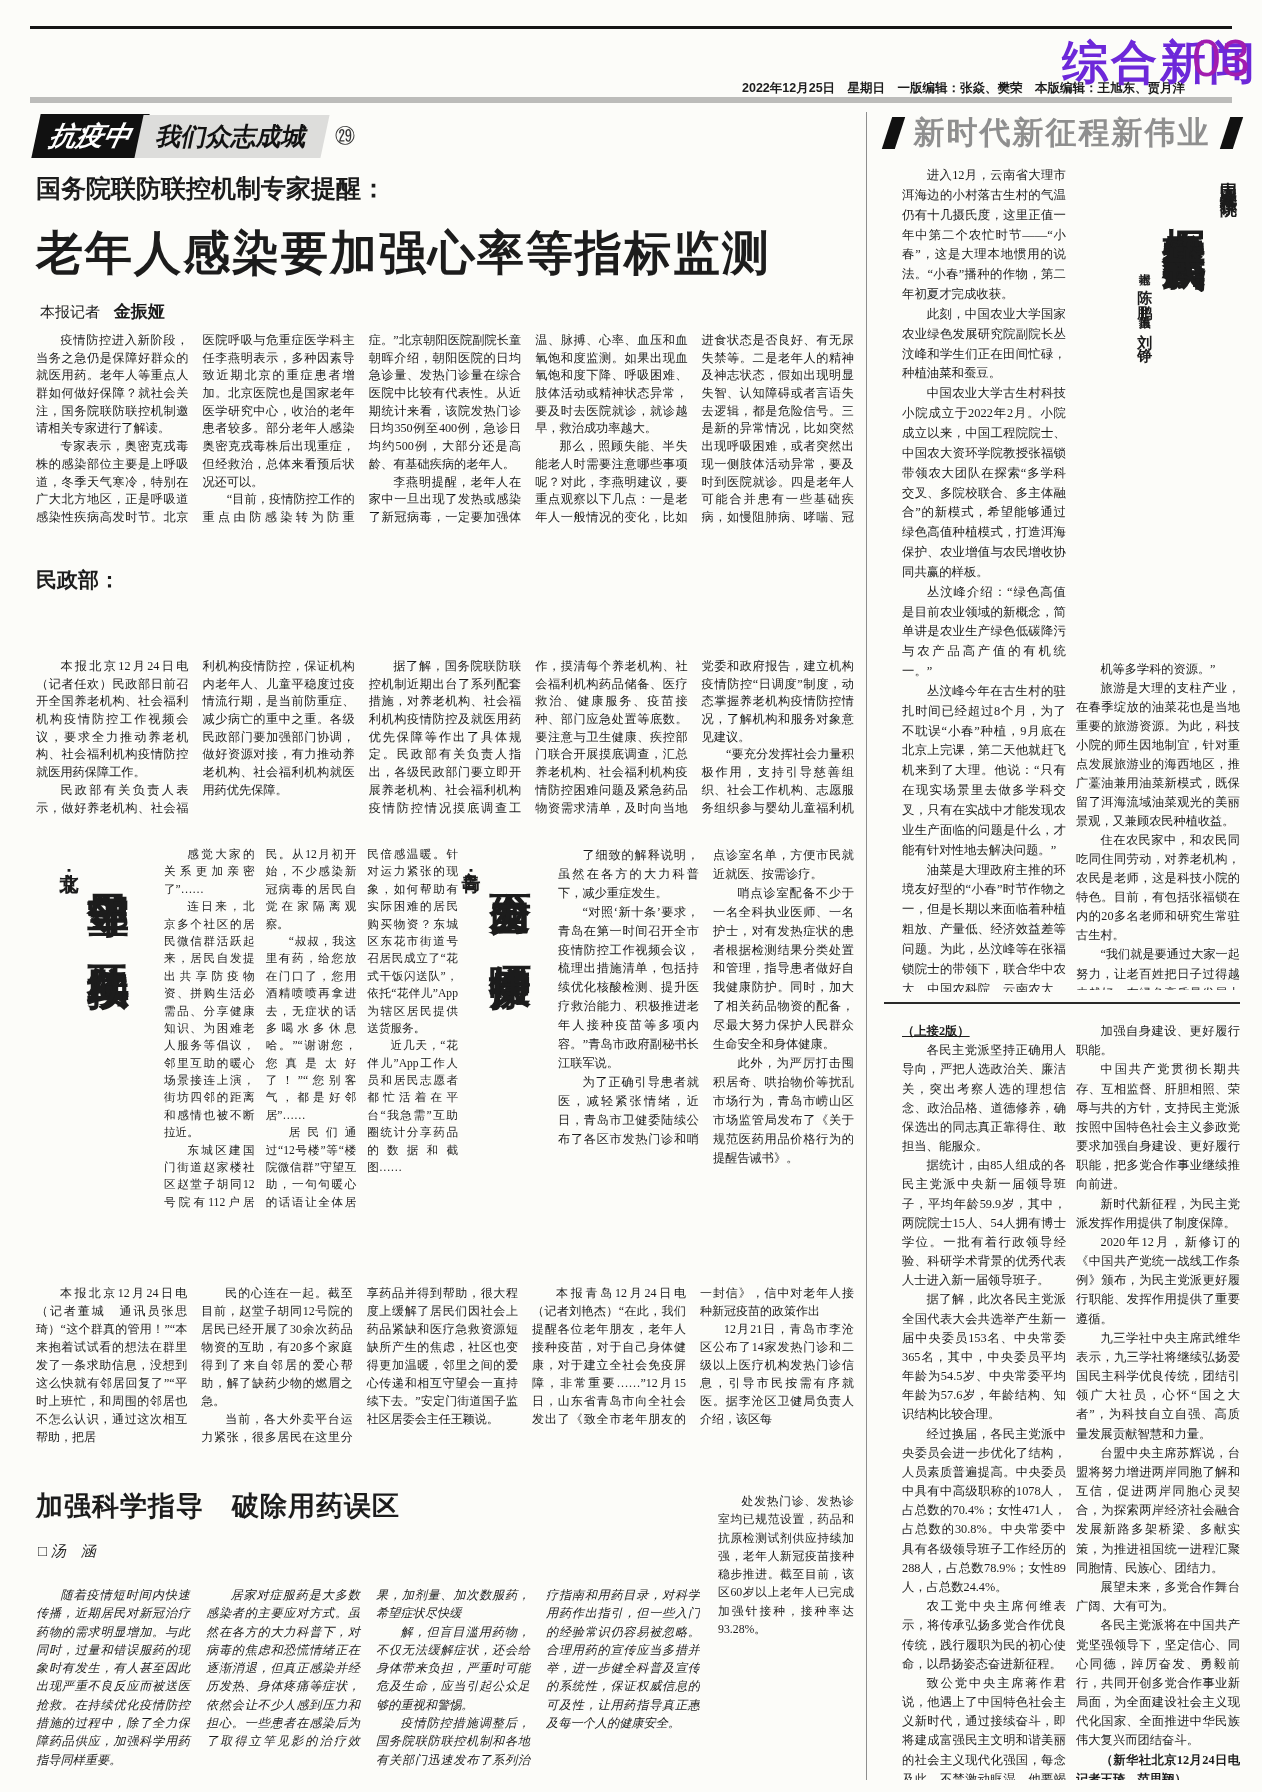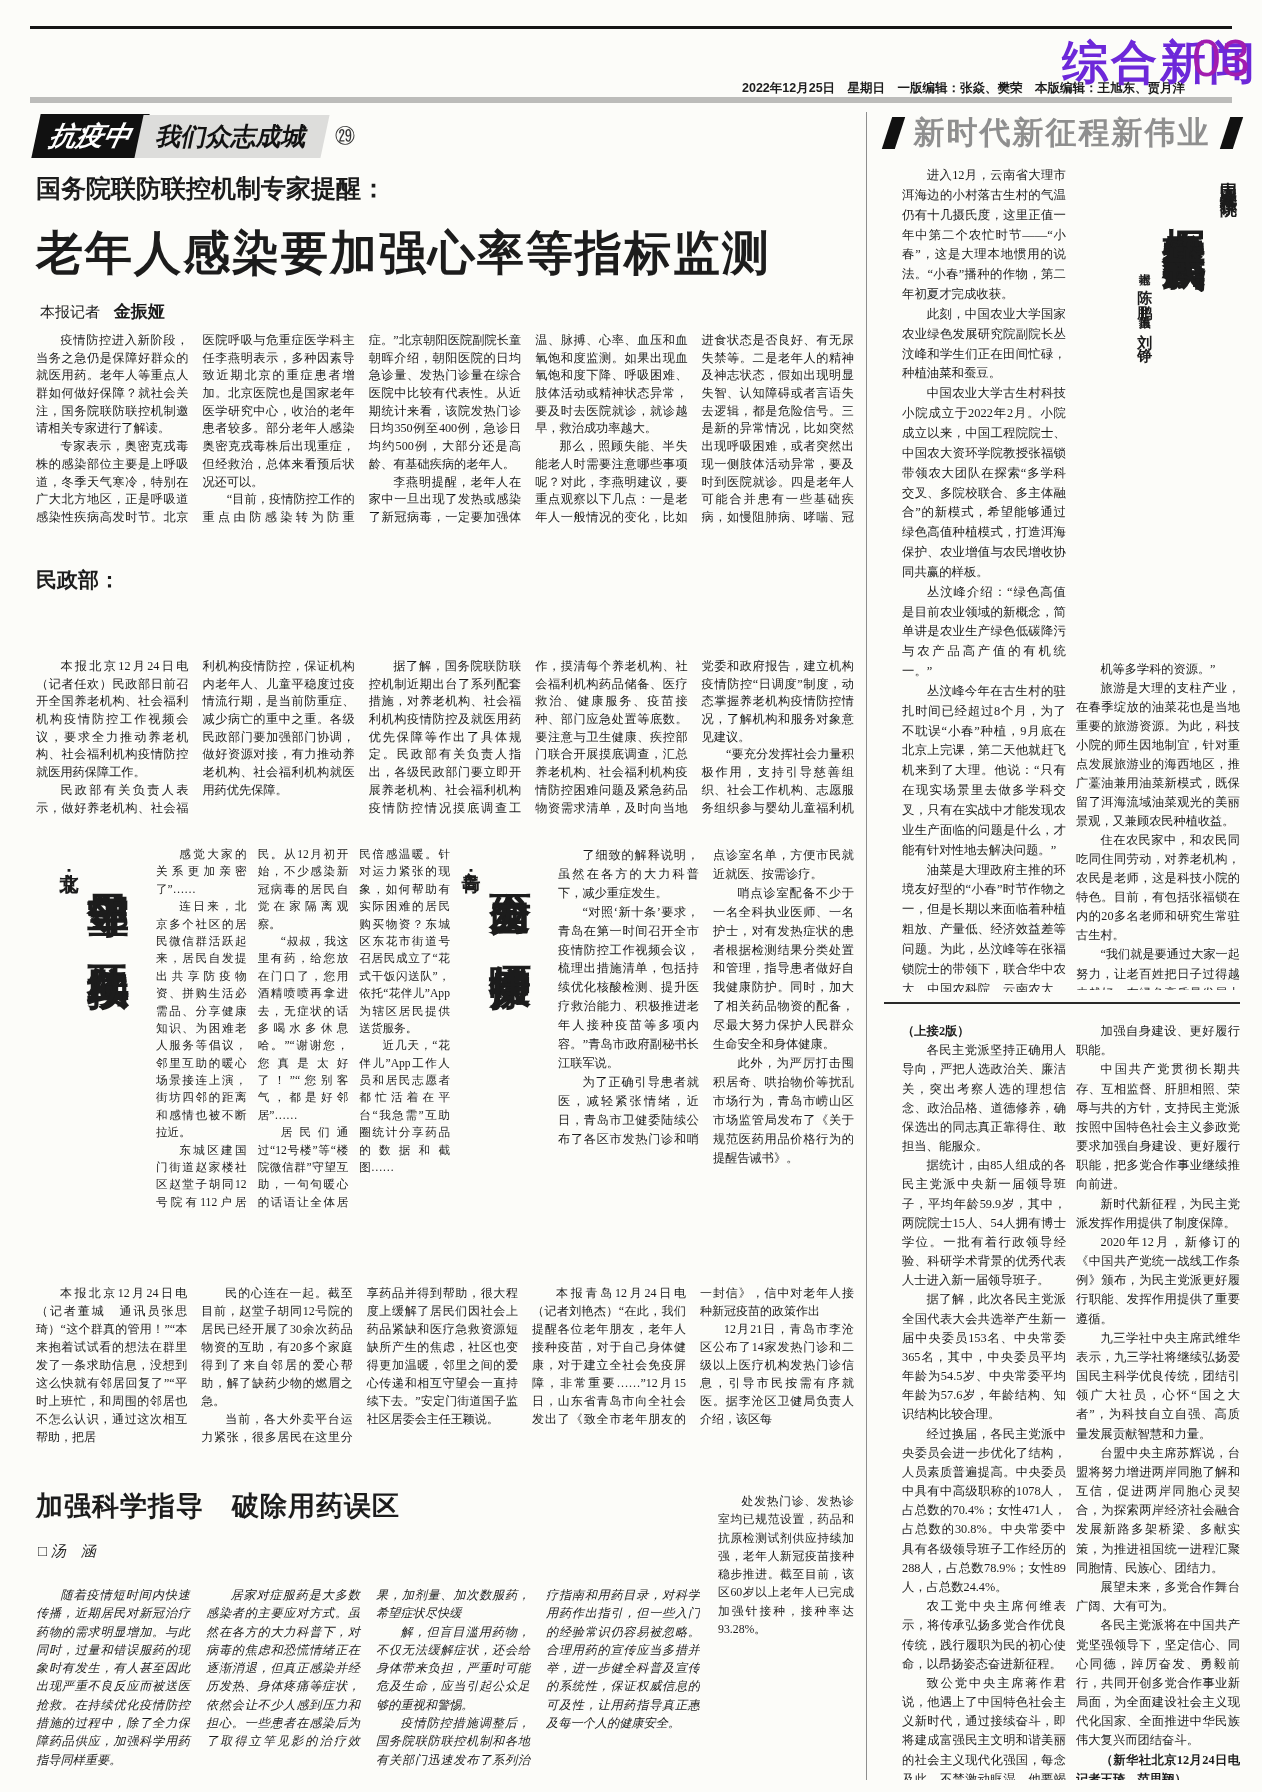--- a/index.html
+++ b/index.html
@@ -35,21 +35,21 @@
   .mz-headline{left:36px;top:594px;font-size:37px;font-weight:900;letter-spacing:2px;}
   .mz-body{left:36px;top:658px;width:818px;height:164px;column-count:5;column-gap:14px;
            font-size:12.2px;line-height:1.45;}
   
   .vert{writing-mode:vertical-rl;text-orientation:upright;}
   .city-kicker{font-size:19px;font-weight:bold;font-family:"Liberation Sans",sans-serif;height:110px;}
   .city-headline{font-size:42px;font-weight:900;line-height:1.15;height:470px;}
   .city-headline .w2{margin-top:26px;}
   .bj-kicker{left:56px;top:858px;}
   .bj-headline{left:84px;top:860px;}
-  .bj-top{left:156px;top:846px;width:294px;height:430px;column-count:3;column-gap:11px;
+  .bj-top{left:164px;top:846px;width:294px;height:430px;column-count:3;column-gap:11px;
           font-size:11.6px;line-height:1.5;}
   .bj-bottom{left:36px;top:1284px;width:482px;height:192px;column-count:3;column-gap:14px;
              font-size:12px;line-height:1.5;}
   .qd-kicker{left:458px;top:858px;}
   .qd-headline{left:486px;top:860px;}
   .qd-top{left:558px;top:846px;width:296px;height:430px;column-count:2;column-gap:14px;
           font-size:12.2px;line-height:1.55;}
   .qd-bottom{left:532px;top:1284px;width:322px;height:192px;column-count:2;column-gap:14px;
              font-size:12px;line-height:1.5;}
   .qd-tail{left:718px;top:1492px;width:136px;height:288px;font-size:11.8px;line-height:1.55;}
@@ -68,21 +68,21 @@
   .agri-kicker{writing-mode:vertical-rl;text-orientation:upright;font-size:17px;font-weight:bold;
                font-family:"Liberation Sans",sans-serif;margin-left:10px;letter-spacing:2px;}
   .agri-headline{writing-mode:vertical-rl;text-orientation:upright;font-size:43px;font-weight:900;
                  line-height:1.05;margin-left:8px;margin-top:26px;letter-spacing:2px;}
   .agri-byline{writing-mode:vertical-rl;text-orientation:upright;font-size:12px;margin-top:96px;margin-left:4px;}
   .agri-byline b{font-size:15px;}
   .agri-col2{left:1076px;top:660px;width:164px;height:330px;font-size:12.2px;line-height:1.56;}
   .hr2{left:884px;top:1002px;width:356px;height:2px;background:#2a2a2a;}
   .jump-col1{left:902px;top:1022px;width:164px;height:758px;font-size:12.3px;line-height:1.56;}
   .jump-col2{left:1076px;top:1022px;width:164px;height:758px;font-size:12.3px;line-height:1.56;}
-  .jump-note{font-weight:bold;text-indent:0;}
+  .jump-note{font-weight:bold;text-indent:0;text-decoration:underline;}
   .credit{font-weight:bold;}
 </style>
 </head>
 <body>
 
 <div id="page">
 
   <div class="abs rule-top"></div>
   <div class="abs dateline">2022年12月25日　星期日　一版编辑：张焱、樊荣　本版编辑：王旭东、贾月洋</div>
   <div class="abs section-title">综合新闻</div>

